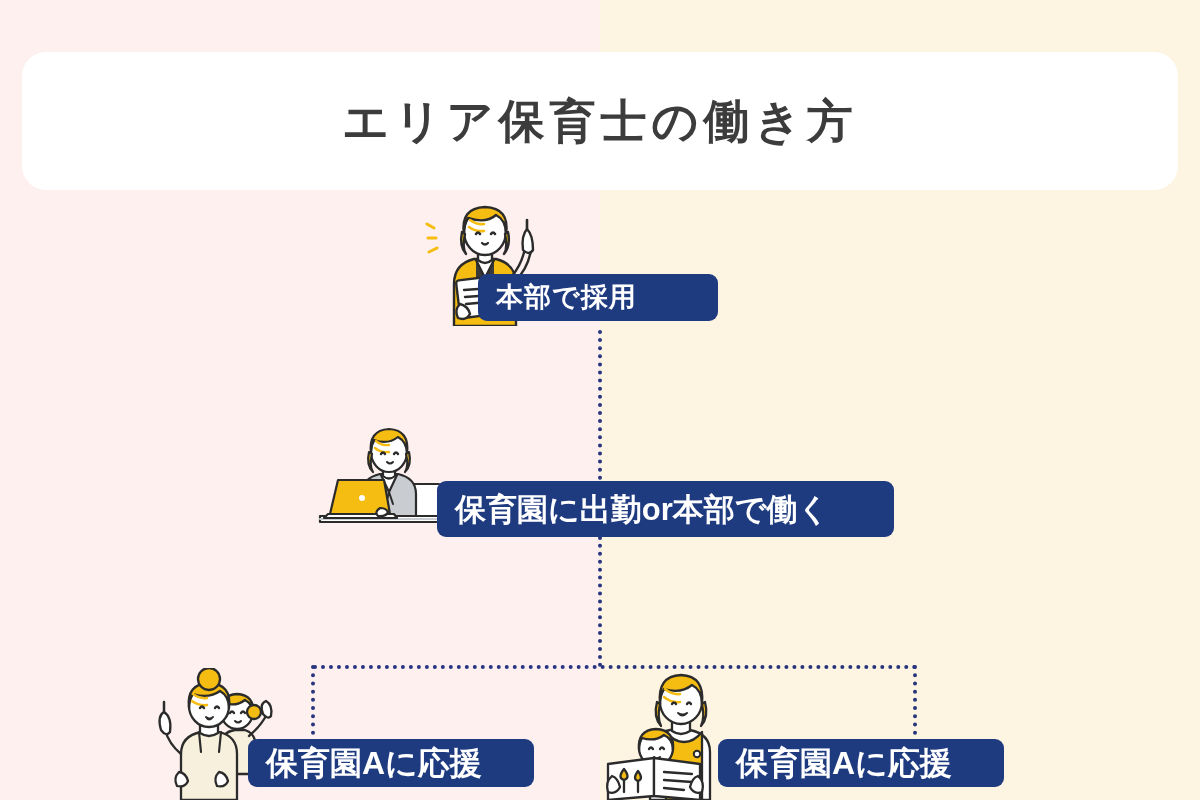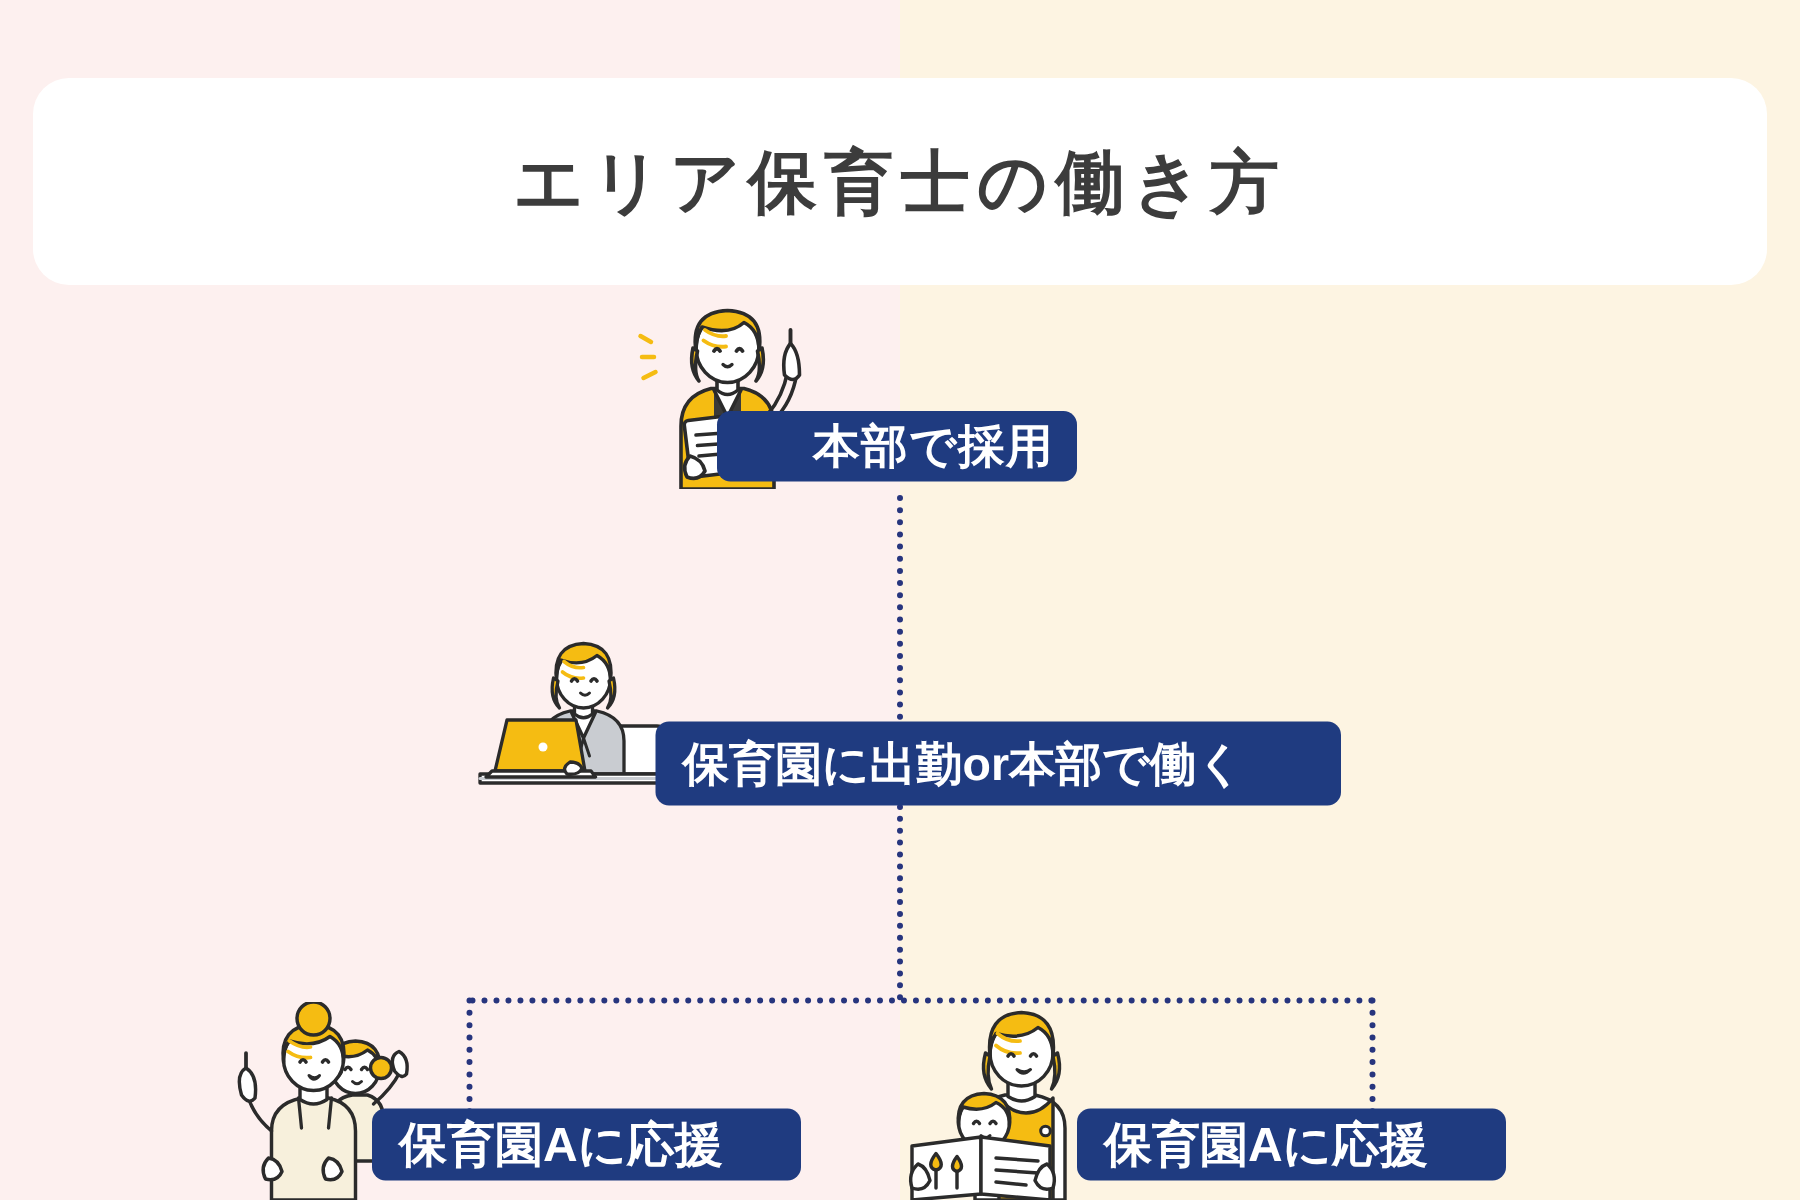--- a/index.html
+++ b/index.html
@@ -78,21 +78,21 @@
     padding: 0 18px;
   }
   .badge-text {
     color: #ffffff;
     font-weight: bold;
     white-space: nowrap;
     line-height: 1;
   }
 
   #badge-1 { left: 478px; top: 274px;  width: 240px; height: 47px; }
-  #badge-1 .badge-text { font-size: 31px; letter-spacing: 1px; margin-left: 46px; }
+  #badge-1 .badge-text { font-size: 27px; letter-spacing: 1px; }
 
   #badge-2 { left: 437px; top: 481px;  width: 457px; height: 56px; }
   #badge-2 .badge-text { font-size: 31px; letter-spacing: 0px; }
 
   #badge-3 { left: 248px; top: 739px;  width: 286px; height: 48px; }
   #badge-3 .badge-text { font-size: 32px; letter-spacing: 0px; }
 
   #badge-4 { left: 718px; top: 739px;  width: 286px; height: 48px; }
   #badge-4 .badge-text { font-size: 32px; letter-spacing: 0px; }
 

